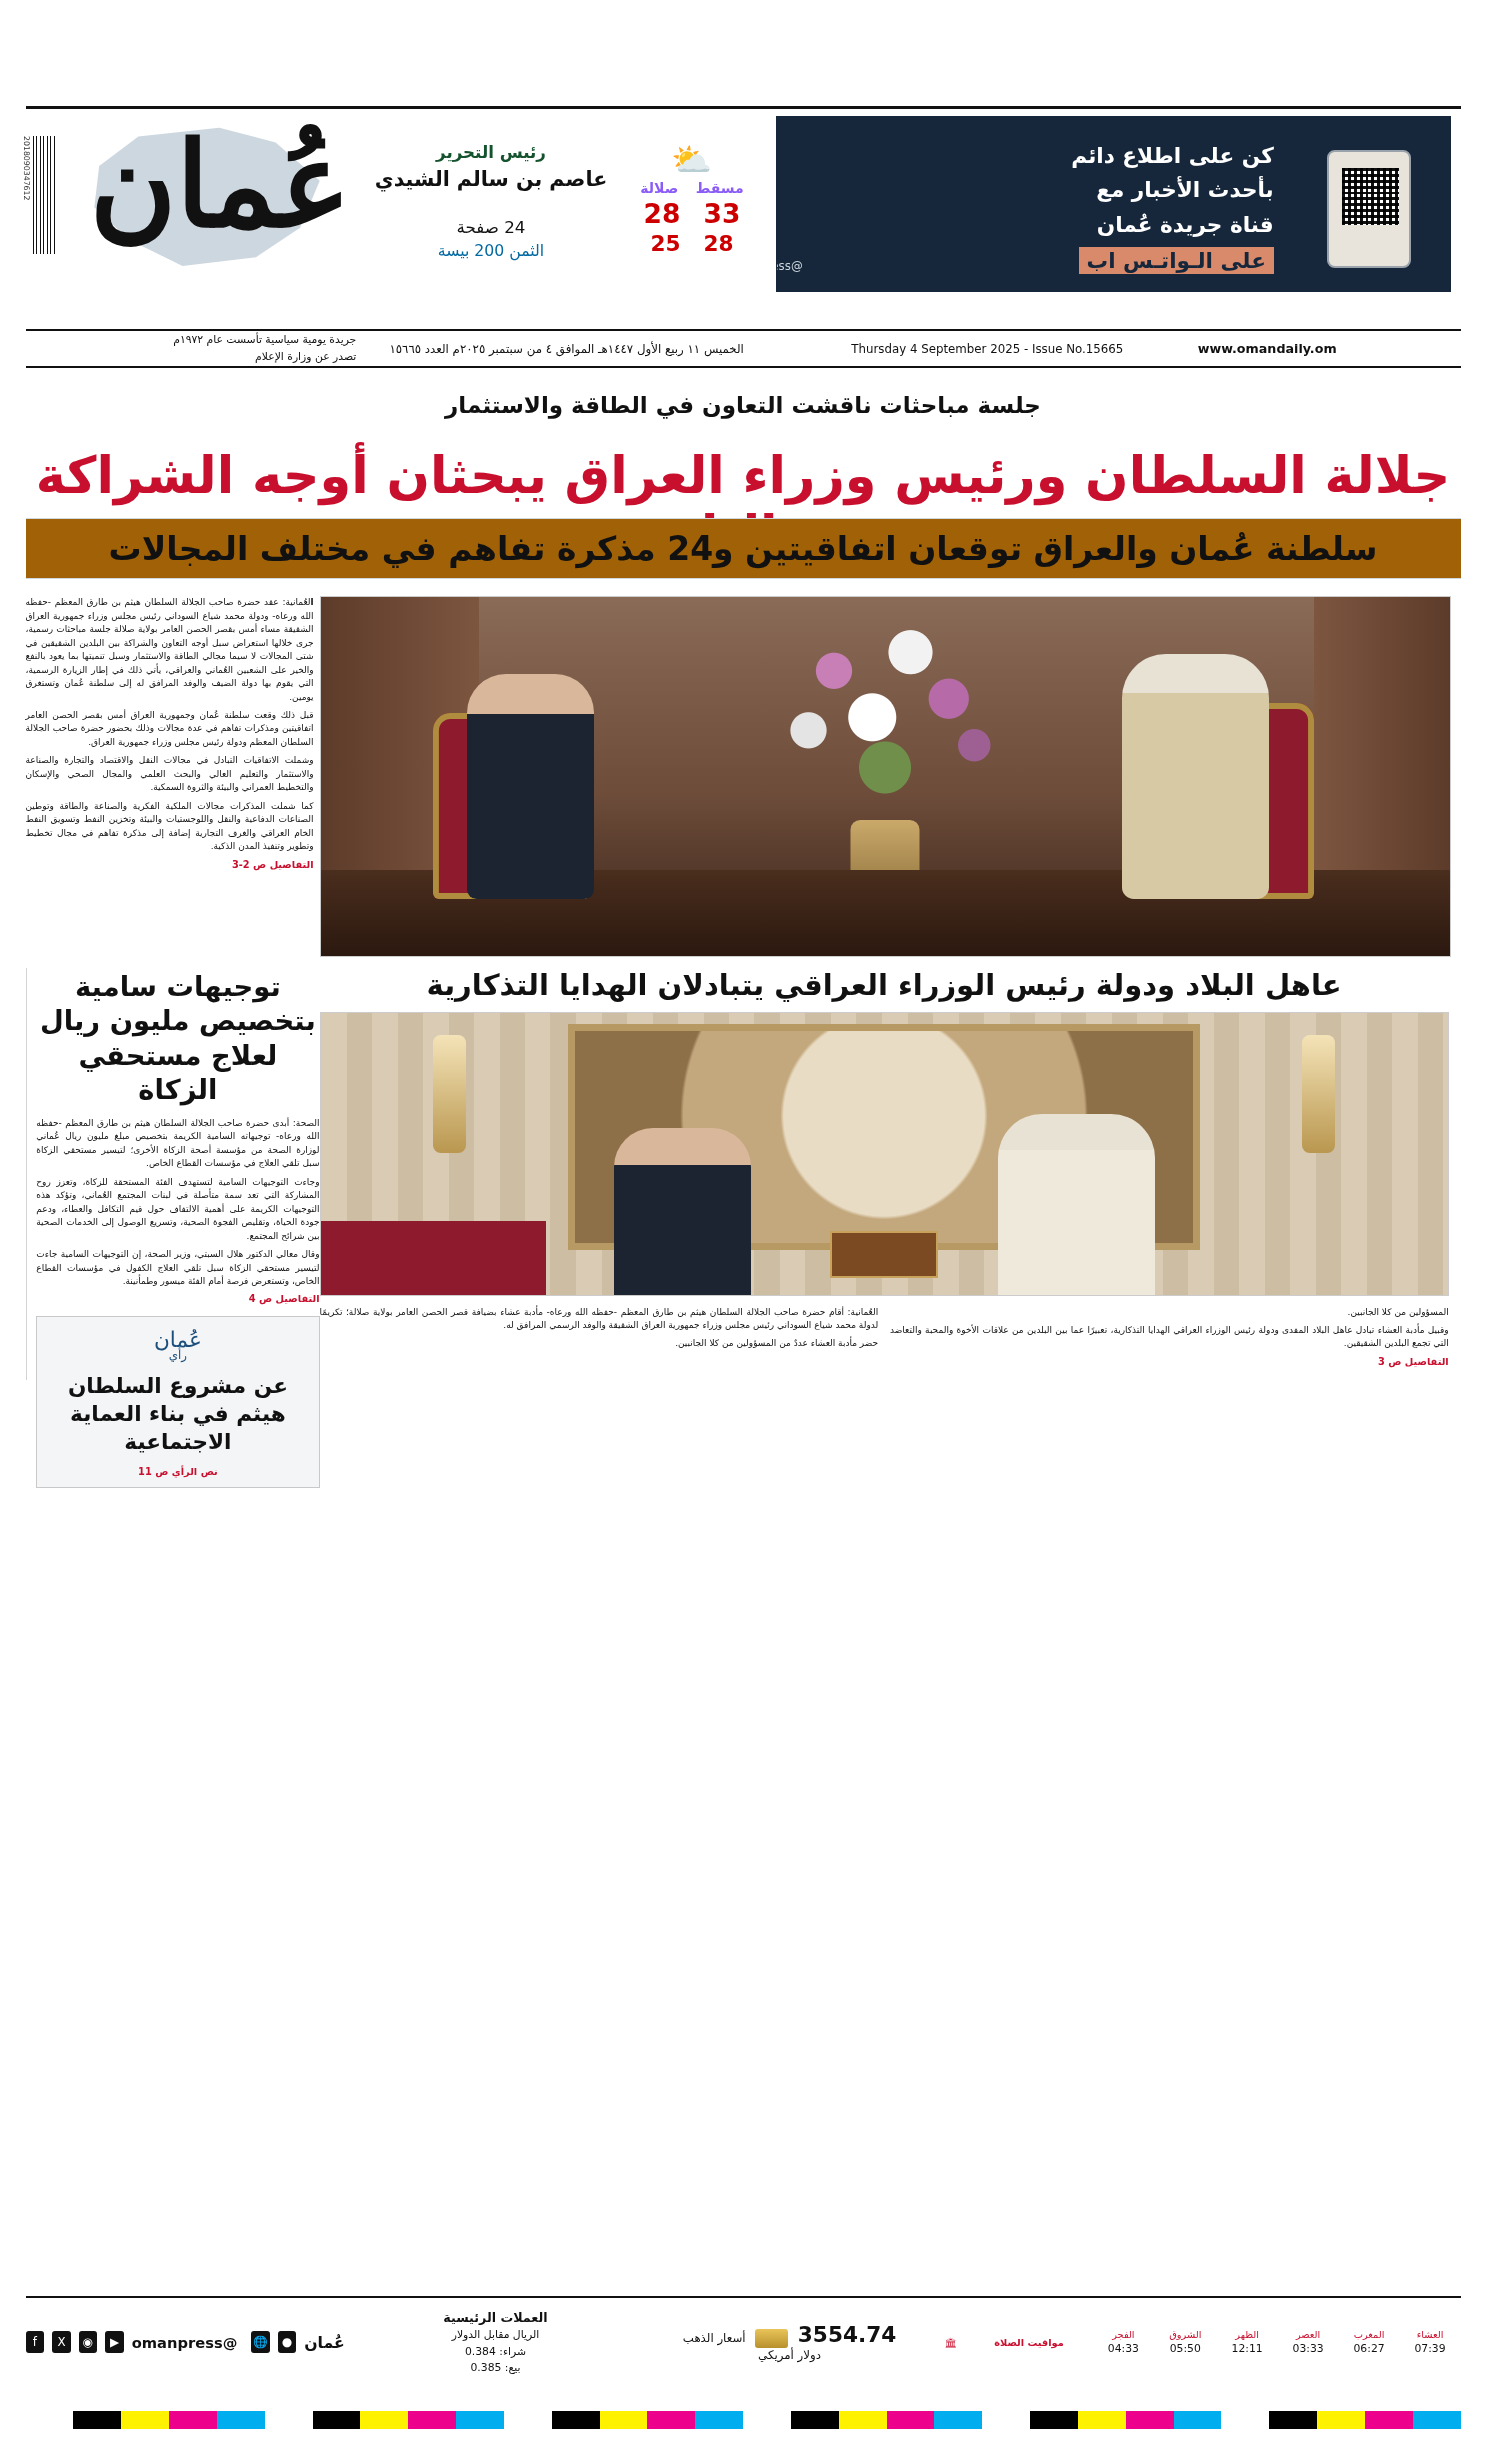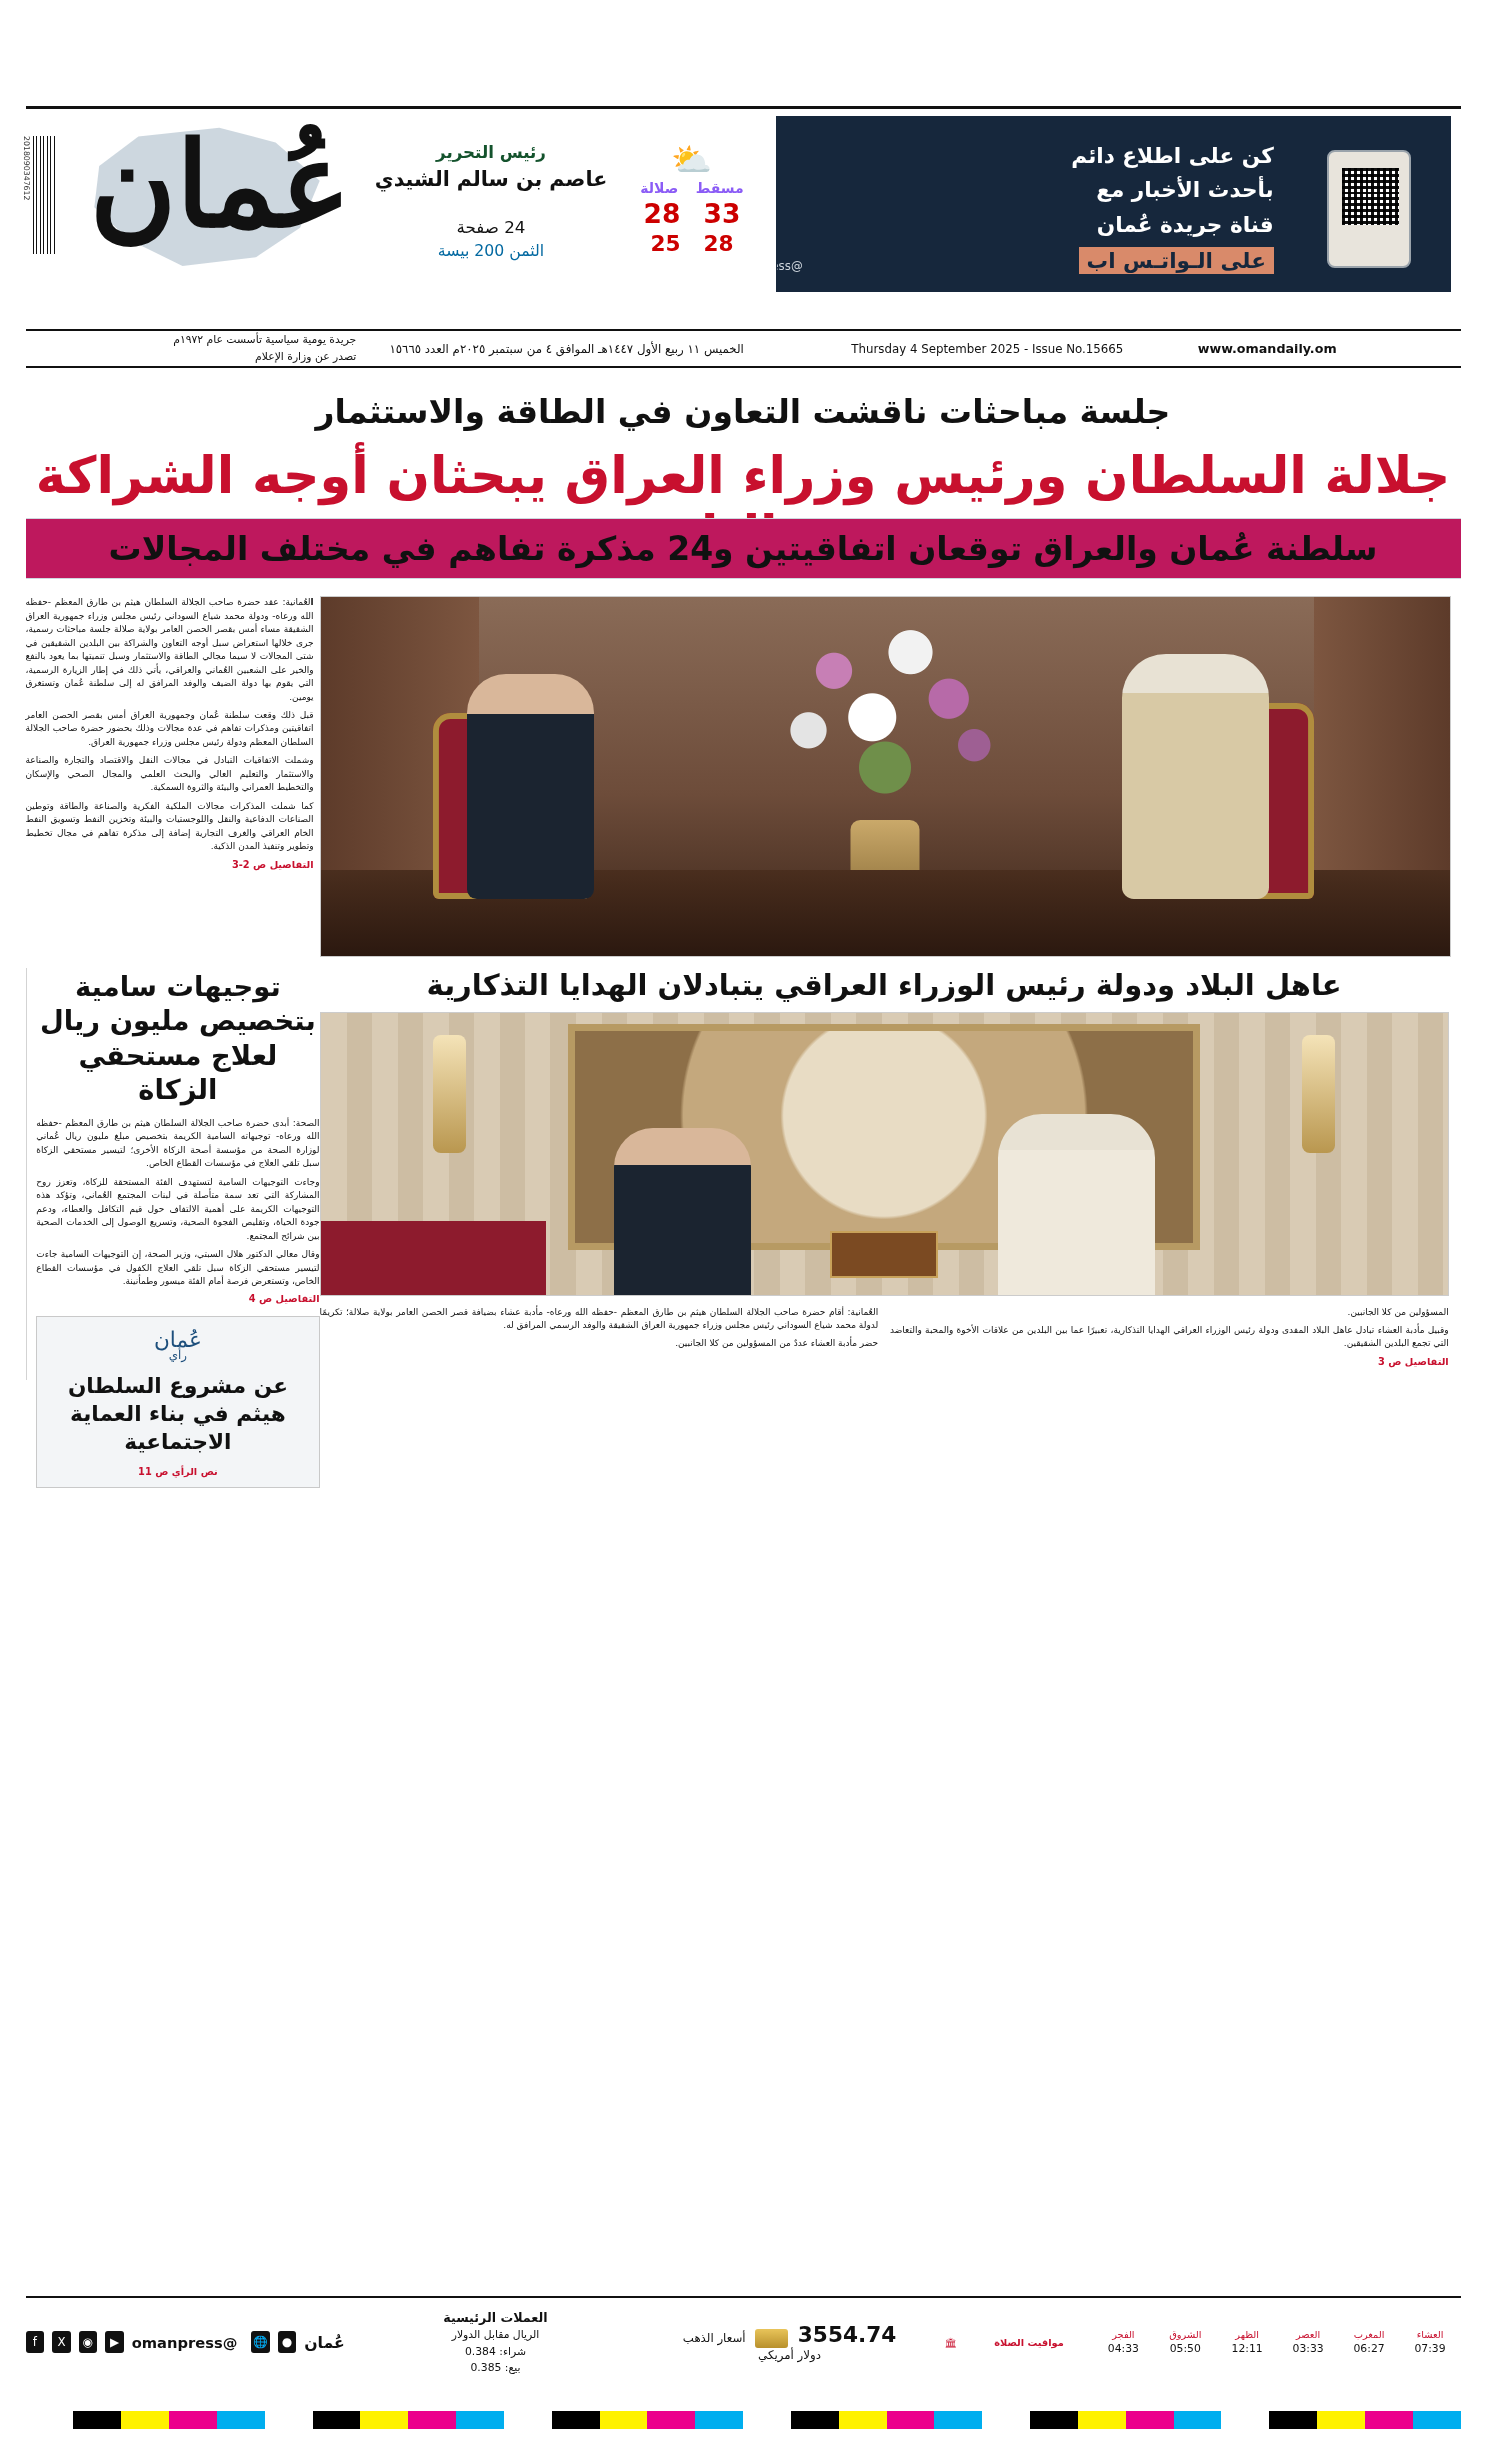--- a/index.html
+++ b/index.html
@@ -83,31 +83,31 @@
   .strip { position:absolute; left:25.5px; right:25.5px; top:329px; height:39px; border-top:2px solid #111; border-bottom:2px solid #111; }
   .strip-inner { display:flex; flex-direction:row-reverse; align-items:center; height:100%; padding:0 7.8px; }
   .strip-right { width:323px; text-align:right; font-size:10.8px; line-height:1.5; color:#111; }
   .strip-mid { flex:1; text-align:center; font-size:11.8px; color:#111; }
   .strip-date-ar { font-size:11.8px; }
   .strip-left { width:255px; text-align:left; font-size:12.7px; color:#111; font-weight:bold; }
 
   
   .kicker {
     position:absolute; left:25.5px; right:25.5px; top:392px;
-    text-align:center; font-size:33px; font-weight:bold; color:#111;
+    text-align:center; font-size:23px; font-weight:bold; color:#111;
     font-family:"DejaVu Sans", sans-serif;
   }
   .main-head {
     position:absolute; left:25.5px; right:25.5px; top:446px;
     text-align:center; font-size:51px; font-weight:bold; color:#c8102e;
     letter-spacing:-1px;
   }
   .sub-head-band {
     position:absolute; left:25.5px; right:25.5px; top:518px; height:61px;
-    background:#be185d; display:flex; align-items:center; justify-content:center;
+    background:#a16207; display:flex; align-items:center; justify-content:center;
     border-top:1px solid #cfd8e0; border-bottom:1px solid #cfd8e0;
   }
   .sub-head { font-size:33px; font-weight:bold; color:#111; }
 
   
   .lead { position:absolute; left:25.5px; right:25.5px; top:596px; height:361px; display:flex; flex-direction:row-reverse; }
   .lead-text { width:294px; padding-right:5.9px; text-align:justify; }
   .lead-text p {
     margin:0 0 4.9px 0; font-size:9px; line-height:1.5; color:#111;
     text-align:justify;

